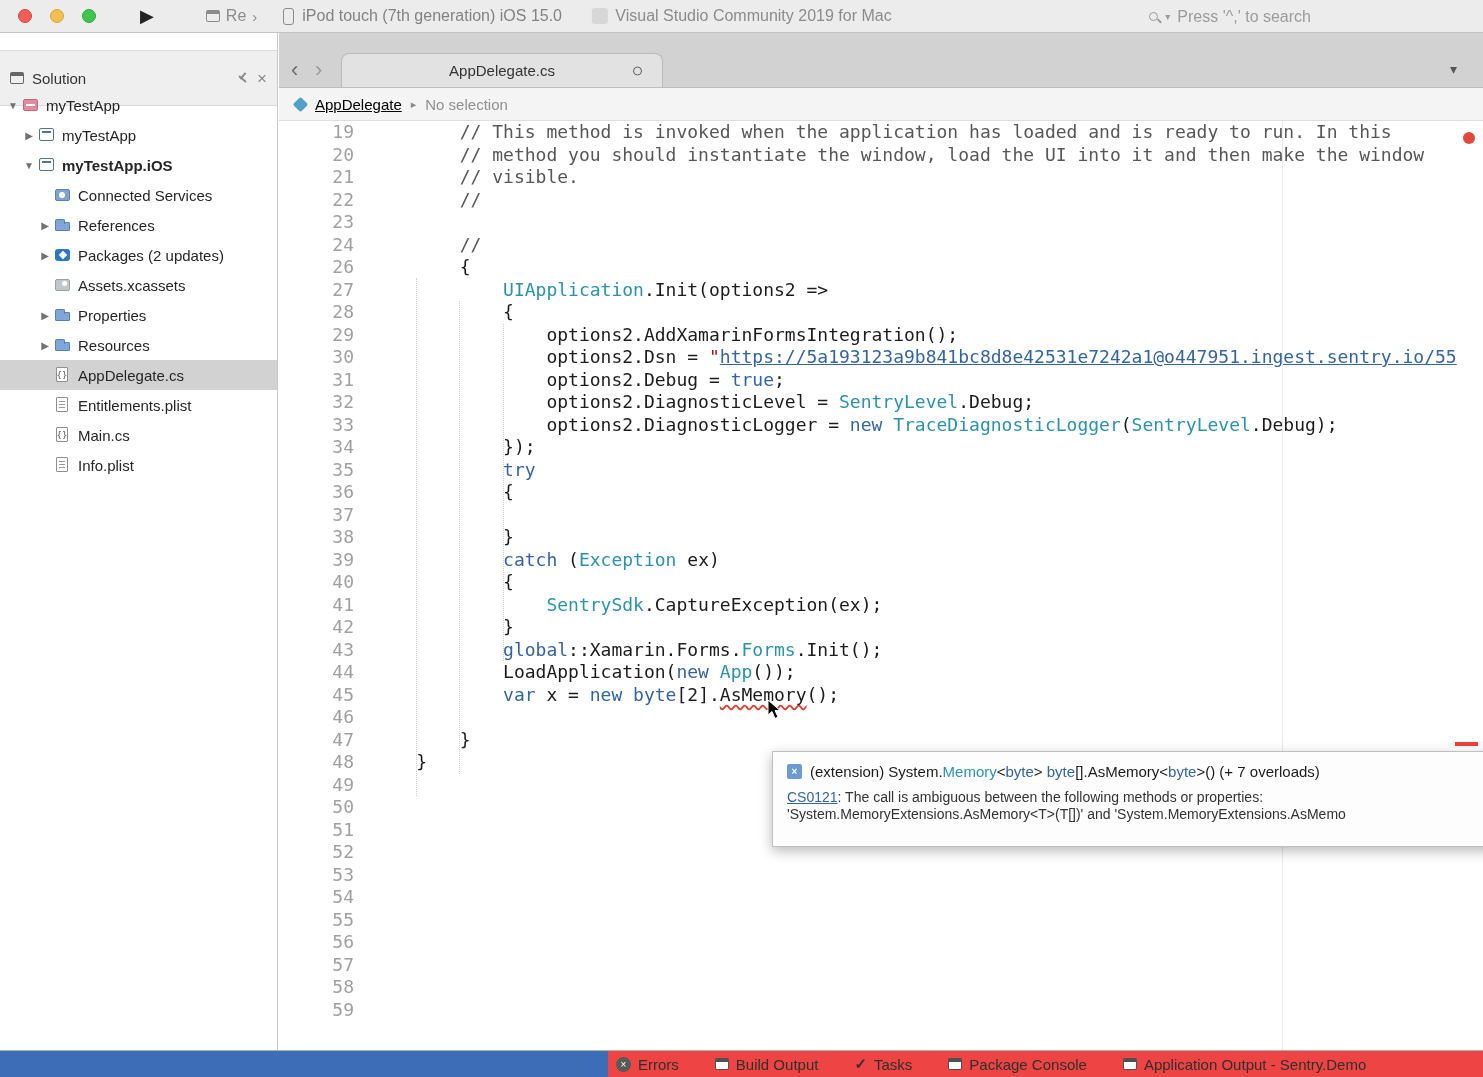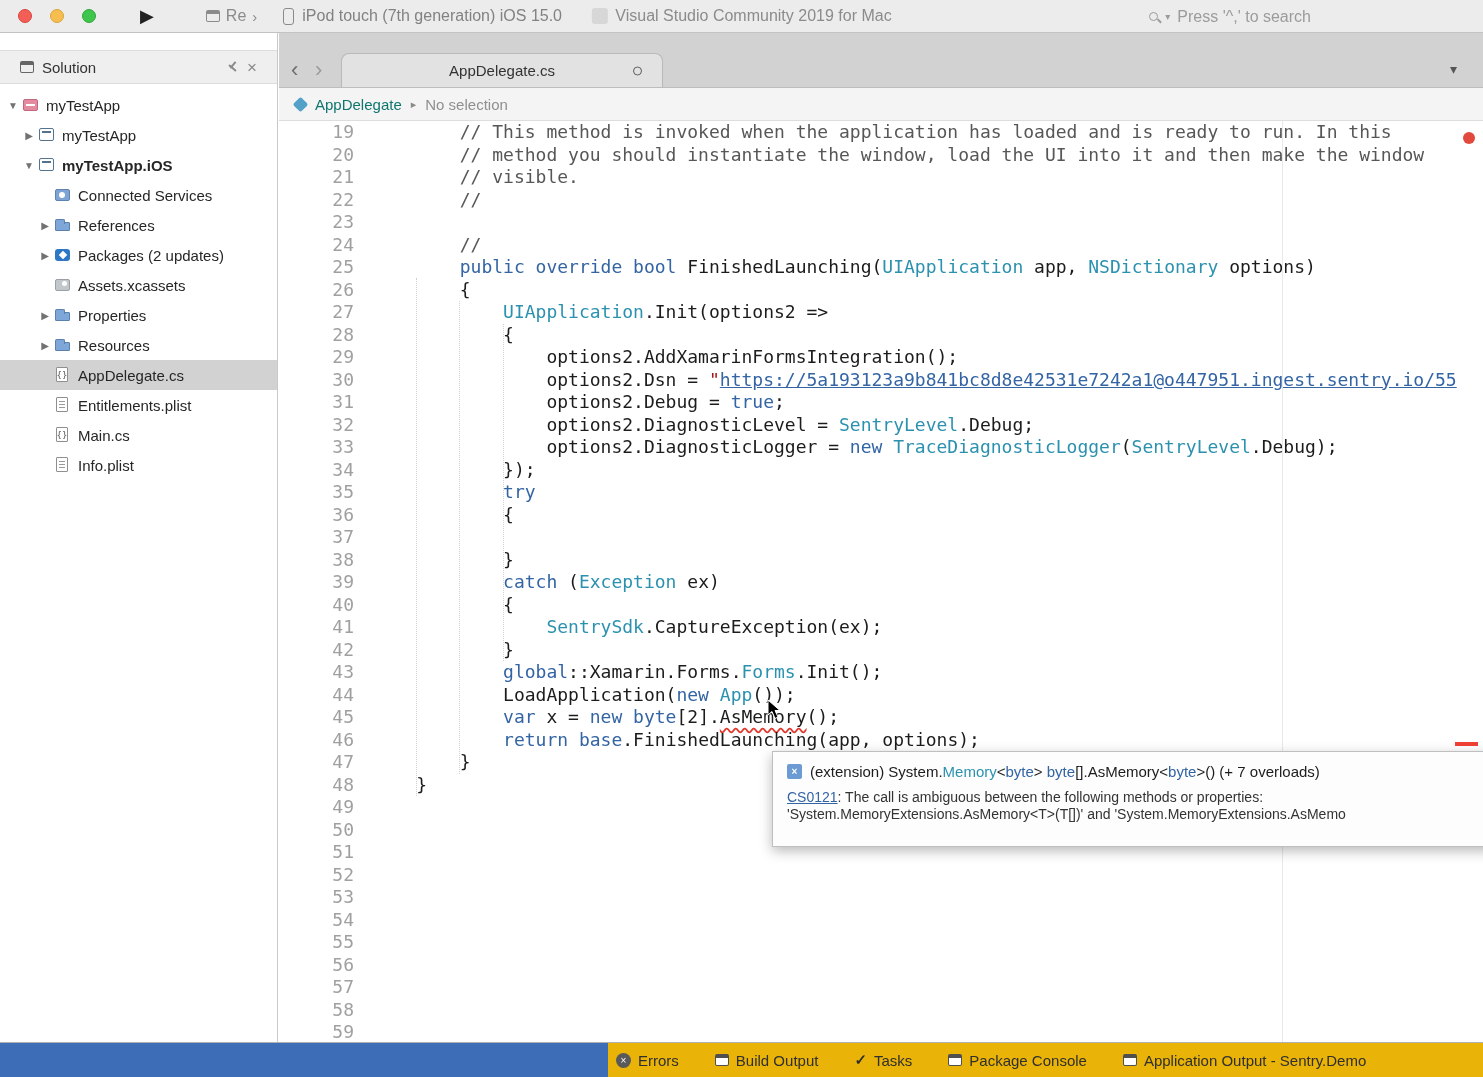--- a/index.html
+++ b/index.html
@@ -20,21 +20,21 @@
   .ic-phone{width:11px;height:17px;border:1.5px solid #8a8a8a;border-radius:3px;flex:none;}
   .window-title{position:absolute;left:50%;transform:translateX(-50%);display:flex;align-items:center;gap:8px;color:#8b8b8b;font-size:16px;white-space:nowrap;}
   .ic-vslogo{width:16px;height:16px;background:#cfcfcf;border-radius:3px;opacity:.7;flex:none;}
   .search{position:absolute;right:172px;top:0;height:33px;display:flex;align-items:center;gap:7px;color:#9b9b9b;font-size:16px;}
   .ic-mag{width:9px;height:9px;border:1.5px solid #9b9b9b;border-radius:50%;position:relative;flex:none;}
   .ic-mag::after{content:"";position:absolute;left:7px;top:7px;width:5px;height:1.5px;background:#9b9b9b;transform:rotate(45deg);}
   .mini-caret{font-size:10px;color:#9b9b9b;}
 
   
   .sidebar{position:absolute;left:0;top:33px;width:278px;bottom:27px;background:#fff;border-right:1px solid #c9c9c9;overflow:hidden;}
-  .pad-header{position:absolute;left:0;right:0;top:17px;height:34px;background:#efefef;border-top:1px solid #dcdcdc;border-bottom:1px solid #dcdcdc;display:flex;align-items:center;padding:0 20px;gap:8px;}
+  .pad-header{position:absolute;left:0;right:0;top:17px;height:56px;background:#efefef;border-top:1px solid #dcdcdc;border-bottom:1px solid #dcdcdc;display:flex;align-items:center;padding:0 10px;gap:8px;}
   .pad-title{font-size:15px;color:#333;}
   .pad-sp{flex:1;}
   .ic-padwin{width:14px;height:12px;border:1.5px solid #666;border-top:4px solid #666;border-radius:2px;flex:none;}
   .ic-pin{width:12px;height:12px;position:relative;flex:none;}
   .ic-pin::before{content:"";position:absolute;left:5px;top:0;width:2px;height:8px;background:#8a8a8a;transform:rotate(40deg);}
   .ic-pin::after{content:"";position:absolute;left:1px;top:6px;width:9px;height:2px;background:#8a8a8a;transform:rotate(40deg);}
   .ic-close{font-size:17px;color:#8a8a8a;line-height:1;}
   .tree{position:absolute;left:0;right:0;top:57px;}
   .tree-row{height:30px;display:flex;align-items:center;font-size:15px;color:#262626;cursor:default;}
   .tree-row.selected{background:#d2d2d2;}
@@ -60,21 +60,21 @@
   
   .editor{position:absolute;left:279px;top:33px;right:0;bottom:27px;background:#fff;overflow:hidden;}
   .tabstrip{position:absolute;left:0;right:0;top:0;height:55px;background:#d2d2d2;border-bottom:1px solid #bdbdbd;}
   .nav-back{position:absolute;left:12px;bottom:6px;font-size:22px;color:#6e6e6e;line-height:1;}
   .nav-fwd{position:absolute;left:36px;bottom:6px;font-size:22px;color:#9b9b9b;line-height:1;}
   .tab{position:absolute;left:62px;bottom:0;width:322px;height:34px;background:#e2e2e2;border:1px solid #b9b9b9;border-bottom:none;border-radius:8px 8px 0 0;display:flex;align-items:center;justify-content:center;font-size:15px;color:#333;}
   .tab-dot{position:absolute;right:20px;top:50%;transform:translateY(-50%);width:9px;height:9px;border:1.5px solid #5f5f5f;border-radius:50%;}
   .overflow-btn{position:absolute;right:26px;bottom:10px;font-size:14px;color:#555;}
   .breadcrumb{position:absolute;left:0;right:0;top:55px;height:33px;background:#f4f4f4;border-bottom:1px solid #ddd;display:flex;align-items:center;padding-left:16px;gap:9px;font-size:15px;}
   .ic-class{width:11px;height:11px;background:#53a0c8;border-radius:2px;transform:rotate(45deg);flex:none;}
-  .bc-item{color:#0f766e;}
+  .bc-item{color:#000000;text-decoration:underline;}
   .bc-sep{color:#8a8a8a;font-size:11px;}
   .bc-sel{color:#8f8f8f;}
 
   .code-area{position:absolute;left:0;right:0;top:88px;bottom:0;overflow:hidden;font-family:"DejaVu Sans Mono",monospace;font-size:18px;line-height:22.5px;}
   .ruler{position:absolute;left:1003px;top:0;bottom:0;width:1px;background:#e9e9e9;}
   .indent-guide{position:absolute;width:0;border-left:1px dotted #cfcfcf;}
   .code-row{display:flex;height:22.5px;white-space:pre;}
   .ln{width:75px;text-align:right;color:#a0a0a0;flex:none;}
   .code-text{margin-left:19px;text-align:center;}
   .seg-pl{color:#1c1c1c;}
@@ -92,21 +92,21 @@
   .tt-sig{display:flex;align-items:center;gap:8px;font-size:15px;color:#2e2e2e;white-space:nowrap;}
   .ext-icon{width:15px;height:15px;background:#6b9bd2;border-radius:2px;color:#fff;font-size:10px;line-height:15px;text-align:center;font-weight:bold;flex:none;}
   .ext-icon::before{content:"×";}
   .tt-error{margin-top:9px;font-size:14px;color:#333;line-height:17px;}
   .tt-line{white-space:nowrap;overflow:hidden;}
   .tt-link{color:#3364a4;text-decoration:underline;cursor:pointer;}
 
   .cursor{position:absolute;left:766px;top:699px;z-index:7;}
 
   
-  .statusbar{position:absolute;left:0;right:0;bottom:0;height:35px;background:#eab308;border-top:1px solid #b1b1b1;display:flex;align-items:center;overflow:hidden;z-index:9;}
+  .statusbar{position:absolute;left:0;right:0;bottom:0;height:27px;background:#ef4444;border-top:1px solid #b1b1b1;display:flex;align-items:center;overflow:hidden;z-index:9;}
   .progress-strip{width:608px;height:100%;background:#3d6db6;flex:none;}
   .sb-items{display:flex;align-items:center;gap:36px;margin-left:8px;white-space:nowrap;}
   .sb-item{display:flex;align-items:center;gap:7px;font-size:15px;color:#2f2f2f;}
   .sbicon{flex:none;position:relative;}
   .sbicon-errors{width:15px;height:15px;border-radius:50%;background:#595959;color:#fff;font-size:10px;line-height:15px;text-align:center;}
   .sbicon-errors::before{content:"×";}
   .sbicon-window{width:14px;height:12px;border:1.5px solid #4f4f4f;border-top:4px solid #4f4f4f;border-radius:2px;background:#fff;}
   .sbicon-tasks{color:#2f2f2f;font-size:15px;font-weight:bold;}
   .sbicon-tasks::before{content:"✓";}
 </style>
@@ -238,42 +238,41 @@
     <div class="indent-guide" style="left:137px;top:157px;height:518px;"></div>
     <div class="indent-guide" style="left:180px;top:180px;height:473px;"></div>
     <div class="indent-guide" style="left:224px;top:203px;height:337px;"></div>
     <div>
         <div class="code-row"><span class="ln">19</span><span class="code-text"><span class="seg-pl">        </span><span class="seg-cm">// This method is invoked when the application has loaded and is ready to run. In this</span></span></div>
         <div class="code-row"><span class="ln">20</span><span class="code-text"><span class="seg-pl">        </span><span class="seg-cm">// method you should instantiate the window, load the UI into it and then make the window</span></span></div>
         <div class="code-row"><span class="ln">21</span><span class="code-text"><span class="seg-pl">        </span><span class="seg-cm">// visible.</span></span></div>
         <div class="code-row"><span class="ln">22</span><span class="code-text"><span class="seg-pl">        </span><span class="seg-cm">//</span></span></div>
         <div class="code-row"><span class="ln">23</span></div>
         <div class="code-row"><span class="ln">24</span><span class="code-text"><span class="seg-pl">        </span><span class="seg-cm">//</span></span></div>
-        <div class="code-row"><span class="ln">25</span><span class="code-text"><span class="seg-pl">        </span><span class="seg-kw">public override bool</span><span class="seg-pl"> FinishedLaunching(</span><span class="seg-ty">UIApplication</span><span class="seg-pl"> app, </span><span class="seg-ty">NSDictionary</span><span class="seg-pl"> options)</span></span></div>
         <div class="code-row"><span class="ln">26</span><span class="code-text"><span class="seg-pl">        {</span></span></div>
         <div class="code-row"><span class="ln">27</span><span class="code-text"><span class="seg-pl">            </span><span class="seg-ty">UIApplication</span><span class="seg-pl">.Init(options2 =&gt;</span></span></div>
         <div class="code-row"><span class="ln">28</span><span class="code-text"><span class="seg-pl">            {</span></span></div>
         <div class="code-row"><span class="ln">29</span><span class="code-text"><span class="seg-pl">                options2.AddXamarinFormsIntegration();</span></span></div>
         <div class="code-row"><span class="ln">30</span><span class="code-text"><span class="seg-pl">                options2.Dsn = </span><span class="seg-str">"</span><span class="seg-lnk">https://5a193123a9b841bc8d8e42531e7242a1@o447951.ingest.sentry.io/55</span></span></div>
         <div class="code-row"><span class="ln">31</span><span class="code-text"><span class="seg-pl">                options2.Debug = </span><span class="seg-kw">true</span><span class="seg-pl">;</span></span></div>
         <div class="code-row"><span class="ln">32</span><span class="code-text"><span class="seg-pl">                options2.DiagnosticLevel = </span><span class="seg-ty">SentryLevel</span><span class="seg-pl">.Debug;</span></span></div>
         <div class="code-row"><span class="ln">33</span><span class="code-text"><span class="seg-pl">                options2.DiagnosticLogger = </span><span class="seg-kw">new</span><span class="seg-pl"> </span><span class="seg-ty">TraceDiagnosticLogger</span><span class="seg-pl">(</span><span class="seg-ty">SentryLevel</span><span class="seg-pl">.Debug);</span></span></div>
         <div class="code-row"><span class="ln">34</span><span class="code-text"><span class="seg-pl">            });</span></span></div>
         <div class="code-row"><span class="ln">35</span><span class="code-text"><span class="seg-pl">            </span><span class="seg-kw">try</span></span></div>
         <div class="code-row"><span class="ln">36</span><span class="code-text"><span class="seg-pl">            {</span></span></div>
         <div class="code-row"><span class="ln">37</span></div>
         <div class="code-row"><span class="ln">38</span><span class="code-text"><span class="seg-pl">            }</span></span></div>
         <div class="code-row"><span class="ln">39</span><span class="code-text"><span class="seg-pl">            </span><span class="seg-kw">catch</span><span class="seg-pl"> (</span><span class="seg-ty">Exception</span><span class="seg-pl"> ex)</span></span></div>
         <div class="code-row"><span class="ln">40</span><span class="code-text"><span class="seg-pl">            {</span></span></div>
         <div class="code-row"><span class="ln">41</span><span class="code-text"><span class="seg-pl">                </span><span class="seg-ty">SentrySdk</span><span class="seg-pl">.CaptureException(ex);</span></span></div>
         <div class="code-row"><span class="ln">42</span><span class="code-text"><span class="seg-pl">            }</span></span></div>
         <div class="code-row"><span class="ln">43</span><span class="code-text"><span class="seg-pl">            </span><span class="seg-kw">global</span><span class="seg-pl">::Xamarin.Forms.</span><span class="seg-ty">Forms</span><span class="seg-pl">.Init();</span></span></div>
         <div class="code-row"><span class="ln">44</span><span class="code-text"><span class="seg-pl">            LoadApplication(</span><span class="seg-kw">new</span><span class="seg-pl"> </span><span class="seg-ty">App</span><span class="seg-pl">());</span></span></div>
         <div class="code-row"><span class="ln">45</span><span class="code-text"><span class="seg-pl">            </span><span class="seg-kw">var</span><span class="seg-pl"> x = </span><span class="seg-kw">new</span><span class="seg-pl"> </span><span class="seg-kw">byte</span><span class="seg-pl">[2].</span><span class="seg-err">AsMemory</span><span class="seg-pl">();</span></span></div>
-        <div class="code-row"><span class="ln">46</span><span class="code-text"><span class="seg-pl">            </span><span class="seg-kw">return</span><span class="seg-pl"> </span><span class="seg-kw">base</span><span class="seg-pl">.FinishedLaunching(app, options);</span></span></div>
+        <div class="code-row"><span class="ln">46</span></div>
         <div class="code-row"><span class="ln">47</span><span class="code-text"><span class="seg-pl">        }</span></span></div>
         <div class="code-row"><span class="ln">48</span><span class="code-text"><span class="seg-pl">    }</span></span></div>
         <div class="code-row"><span class="ln">49</span><span class="code-text"></span></div>
         <div class="code-row"><span class="ln">50</span><span class="code-text"></span></div>
         <div class="code-row"><span class="ln">51</span><span class="code-text"></span></div>
         <div class="code-row"><span class="ln">52</span><span class="code-text"></span></div>
         <div class="code-row"><span class="ln">53</span><span class="code-text"></span></div>
         <div class="code-row"><span class="ln">54</span><span class="code-text"></span></div>
         <div class="code-row"><span class="ln">55</span><span class="code-text"></span></div>
         <div class="code-row"><span class="ln">56</span><span class="code-text"></span></div>

